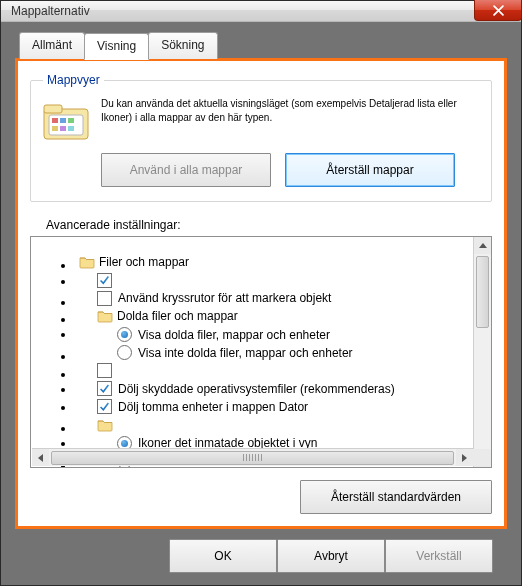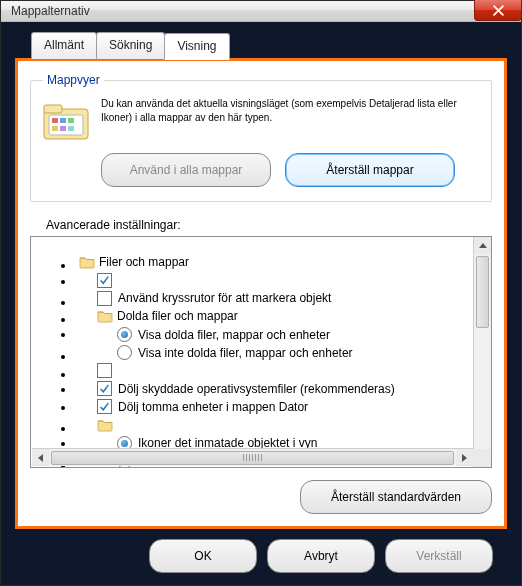--- a/index.html
+++ b/index.html
@@ -1,32 +1,32 @@
 <!DOCTYPE html>
 <html><head>
 <meta charset="utf-8">
 <style>
   html,body{margin:0;padding:0;font-family:"Segoe UI",Tahoma,sans-serif;font-size:12px;color:#000;background:#fff}
-  .window{width:522px;height:586px;box-sizing:border-box;background:#0f172a;border:1px solid #2a2a2a;display:flex;flex-direction:column}
+  .window{width:522px;height:586px;box-sizing:border-box;background:#737373;border:1px solid #2a2a2a;display:flex;flex-direction:column}
   .titlebar{height:30px;background:linear-gradient(to bottom,#f7f7f7 0%,#eaeaea 45%,#d9d9d9 46%,#cfcfcf 100%);display:flex;align-items:center;padding:0 0 0 10px;border-bottom:1px solid #b8b8b8;position:relative}
   .titlebar .title{font-size:12px;color:#333}
   .close-btn{position:absolute;right:-1px;top:-1px;width:46px;height:20px;background:linear-gradient(to bottom,#e67a6e 0%,#d9472e 49%,#c62a10 50%,#b11f08 100%);border:1px solid #8a1b05;border-top:none;border-bottom-left-radius:4px;border-bottom-right-radius:4px;display:flex;align-items:center;justify-content:center;cursor:default}
   .close-btn svg{width:11px;height:11px}
   .client{flex:1 1 auto;padding:10px 14px 12px 14px;display:flex;flex-direction:column}
-  .tabstrip{display:flex;position:relative;z-index:2;margin-left:16px}
+  .tabstrip{display:flex;position:relative;z-index:2;margin-left:4px}
   .tab{padding:5px 12px 5px 12px;border:1px solid #9d9d9d;border-bottom:none;background:linear-gradient(#fdfdfd,#ececec);margin-right:-1px;border-top-left-radius:3px;border-top-right-radius:3px;font-size:12px;cursor:default;color:#222}
   .tab.active{background:#fff;border-bottom:1px solid #fff;position:relative;top:1px;padding-top:5px;padding-bottom:6px;z-index:3}
   .tabpanel{border:3px solid #f97316;flex:1 1 auto;background:#fff;padding:12px 12px 12px 12px;display:flex;flex-direction:column;position:relative;z-index:1;margin-top:-1px}
   fieldset.groupbox{border:1px solid #d6d6d6;border-radius:2px;margin:0 0 14px 0;padding:10px 12px 14px 12px}
   fieldset.groupbox legend{padding:0 4px;color:#003399}
   .group-row{display:flex;align-items:flex-start}
   .folder-icon-lg{width:46px;height:40px;flex:0 0 46px;margin-right:12px;margin-top:4px}
   .group-text{font-size:10px;line-height:1.35;color:#000}
   .group-buttons{display:flex;gap:14px;margin-top:12px;justify-content:flex-start;margin-left:58px}
-  .btn{min-width:148px;height:24px;padding:4px 10px;font-size:12px;border:1px solid #8a8a8a;border-radius:13px;background:linear-gradient(#f7f7f7,#e4e4e4);display:inline-flex;align-items:center;justify-content:center;cursor:default}
+  .btn{min-width:148px;height:24px;padding:4px 10px;font-size:12px;border:1px solid #8a8a8a;border-radius:1px;background:linear-gradient(#f7f7f7,#e4e4e4);display:inline-flex;align-items:center;justify-content:center;cursor:default}
   .btn.disabled{color:#8a8a8a}
   .btn.focus{border:1px solid #2e8ad8;box-shadow:0 0 0 1px #7fc7ff inset;background:linear-gradient(#f2f9ff,#dff1ff)}
   .section-label{font-size:12px;color:#000;margin:2px 0 4px 16px}
   .treebox{border:1px solid #8f8f8f;height:230px;background:#fff;display:flex;position:relative}
   .tree-scroll{flex:1 1 auto;overflow:hidden;padding:4px 0 0 4px}
   .tree li{line-height:18px;white-space:nowrap}
   .tree li .row{display:flex;align-items:center;height:18px}
   .ind0{padding-left:4px}.ind1{padding-left:22px}.ind2{padding-left:42px}
   .folder-icon-sm{width:16px;height:14px;margin-right:4px;flex:0 0 16px}
   .chk{width:13px;height:13px;border:1px solid #6f6f6f;background:#fff;margin-right:6px;flex:0 0 13px;display:inline-flex;align-items:center;justify-content:center}
@@ -42,41 +42,41 @@
   .hthumb{margin-left:2px;height:12px;flex:1;background:linear-gradient(#e9e9e9,#d4d4d4);border:1px solid #b0b0b0;border-radius:2px;margin-right:2px;display:flex;align-items:center;justify-content:center}
   .grip{width:20px;height:7px;background:repeating-linear-gradient(to right,#9a9a9a 0 1px,transparent 1px 3px)}
   .sbtn.h{width:17px;height:17px}
   .corner{width:17px;height:17px;position:absolute;right:1px;bottom:1px;background:#eaeaea}
   .arrow{width:0;height:0}
   .arrow.up{border-left:4px solid transparent;border-right:4px solid transparent;border-bottom:5px solid #555}
   .arrow.down{border-left:4px solid transparent;border-right:4px solid transparent;border-top:5px solid #555}
   .arrow.left{border-top:4px solid transparent;border-bottom:4px solid transparent;border-right:5px solid #555}
   .arrow.right{border-top:4px solid transparent;border-bottom:4px solid transparent;border-left:5px solid #555}
   .restore-row{display:flex;justify-content:flex-end;margin-top:12px}
-  .dlg-buttons{display:flex;justify-content:flex-end;gap:10px;padding:10px 14px 0 14px}
+  .dlg-buttons{display:flex;justify-content:flex-end;padding:10px 14px 0 14px}
   .dlg-buttons .btn{min-width:86px}
 </style>
 </head>
 <body>
 
 <div class="window">
   <div class="titlebar">
     <span class="title">Mappalternativ</span>
     <div class="close-btn">
       <svg viewBox="0 0 10 10">
           <path d="M1 1 L9 9 M9 1 L1 9" stroke="#fff" stroke-width="1.6" stroke-linecap="round"></path>
         </svg>
     </div>
   </div>
 
   <div class="client">
     <div class="tabstrip">
       <div class="tab">Allmänt</div>
+      <div class="tab active">Visning</div>
       <div class="tab">Sökning</div>
-      <div class="tab active">Visning</div>
     </div>
 
     <div class="tabpanel">
       <fieldset class="groupbox">
         <legend>Mappvyer</legend>
         <div class="group-row">
           <svg class="folder-icon-lg" viewBox="0 0 46 40">
             <rect x="1" y="8" width="44" height="30" rx="3" fill="#f7e7a6" stroke="#caa24a"></rect>
             <rect x="1" y="4" width="18" height="8" rx="2" fill="#f7e7a6" stroke="#caa24a"></rect>
             <rect x="6" y="14" width="34" height="20" rx="2" fill="#ffffff" stroke="#b7b7b7"></rect>

